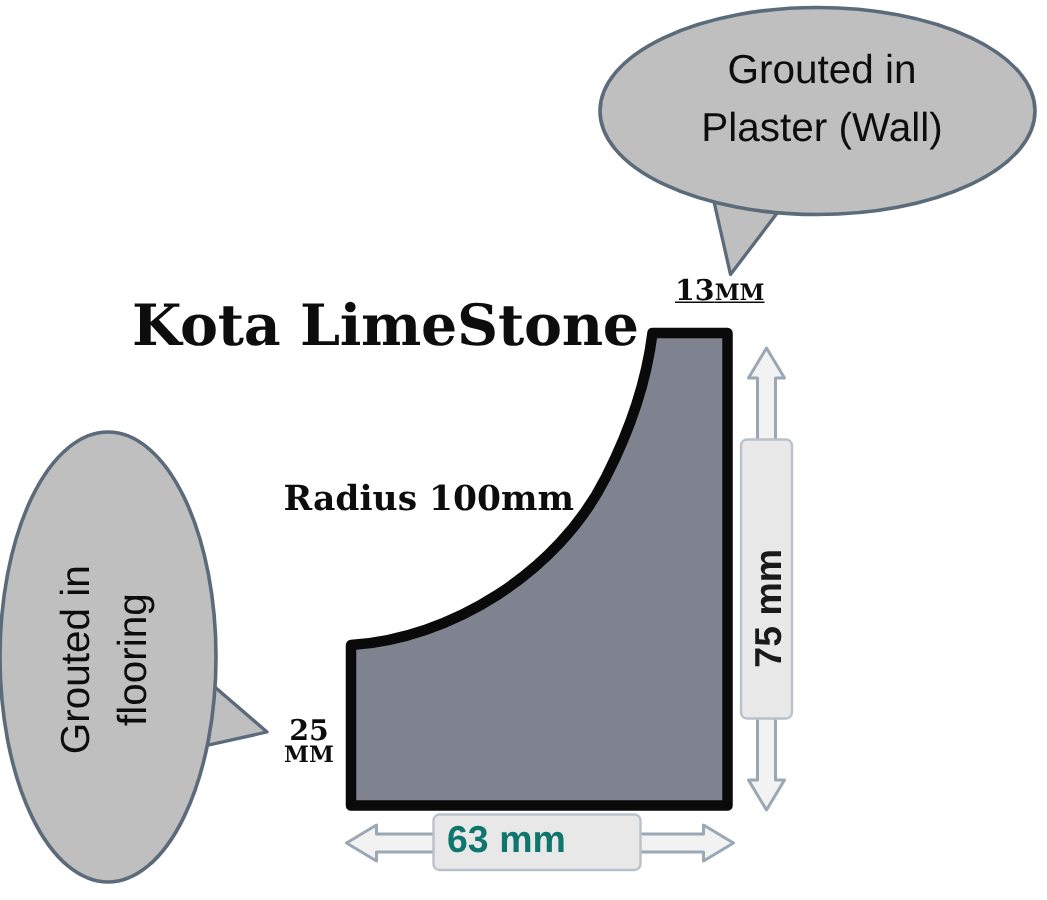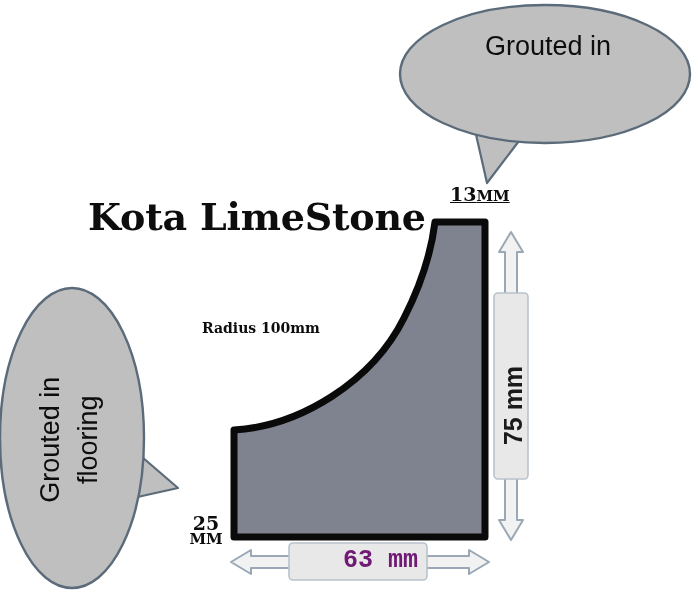--- a/index.html
+++ b/index.html
@@ -47,44 +47,43 @@
   
   #title {
     left: 88px;
     top: 198px;
     font-size: 38px;
     letter-spacing: -0.2px;
   }
 
   
   #radius-label {
-    left: 202px;
+    left: 189px;
     top: 321px;
-    font-size: 14px;
+    font-size: 23px;
   }
 
   
   #lbl-13 {
     left: 450px;
     top: 185px;
     font-size: 19px;
     text-decoration: underline;
   }
   #lbl-13 .unit { font-size: 15px; }
 
   
   #lbl-25 {
     left: 180px;
     top: 478px;
     font-size: 19px;
     text-align: center;
     line-height: 0.95;
     white-space: normal;
     width: 52px;
-    margin-top: 36px;
   }
   #lbl-25 .unit {
     font-size: 15px;
     display: block;
   }
 
   
   #bubble-top-text {
     left: 443px;
     top: 27px;
@@ -118,24 +117,23 @@
     transform: rotate(-90deg);
     transform-origin: 50% 50%;
     width: 110px;
     text-align: center;
   }
 
   #dim-63-text {
     left: 298px;
     top: 548px;
     font-size: 25px;
-    color: #701a75;
+    color: #0f766e;
     width: 120px;
-    text-align: right;
-    font-family: Liberation Mono, monospace;
+    text-align: left;
   }
 </style>
 </head>
 <body>
 
 <div id="canvas">
 
   <svg id="vector" viewBox="0 0 698 600">
 
     <path d="M 234 430
@@ -185,21 +183,21 @@
   </svg>
 
   <div class="txt serif-bold" id="title">Kota LimeStone</div>
 
   <div class="txt serif-bold" id="radius-label">Radius 100mm</div>
 
   <div class="txt serif-bold" id="lbl-13"><span>13</span><span class="unit">MM</span></div>
 
   <div class="txt serif-bold" id="lbl-25"><span>25</span><span class="unit">MM</span></div>
 
-  <div class="txt sans-reg" id="bubble-top-text"><span>Grouted in</span><br></div>
+  <div class="txt sans-reg" id="bubble-top-text"><span>Grouted in</span><br><span>Plaster (Wall)</span></div>
 
   <div class="txt sans-reg" id="bubble-left-text"><span>Grouted in</span><br><span>flooring</span></div>
 
   <div class="txt sans-bold" id="dim-75-text">75 mm</div>
 
   <div class="txt sans-bold" id="dim-63-text">63 mm</div>
 
 </div>
 
 </body></html>

